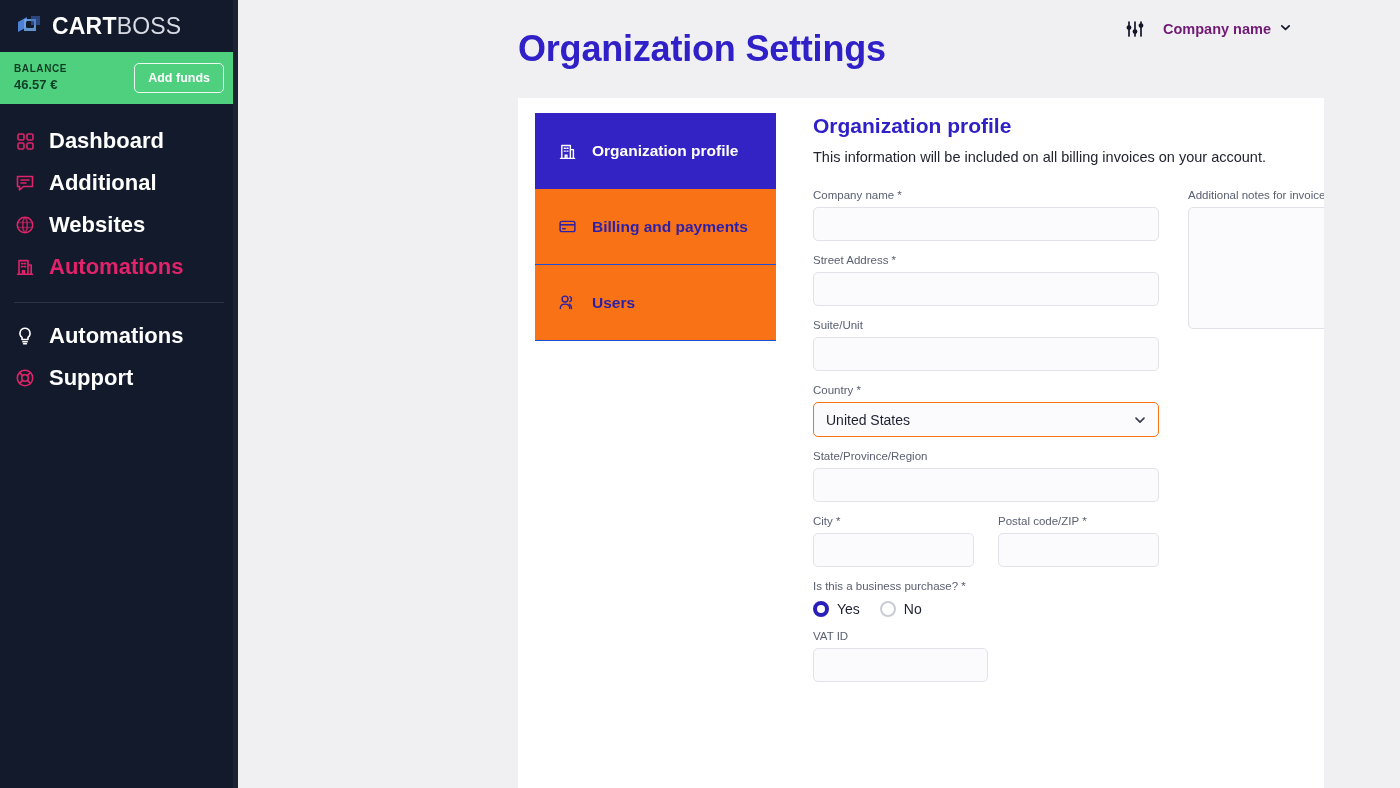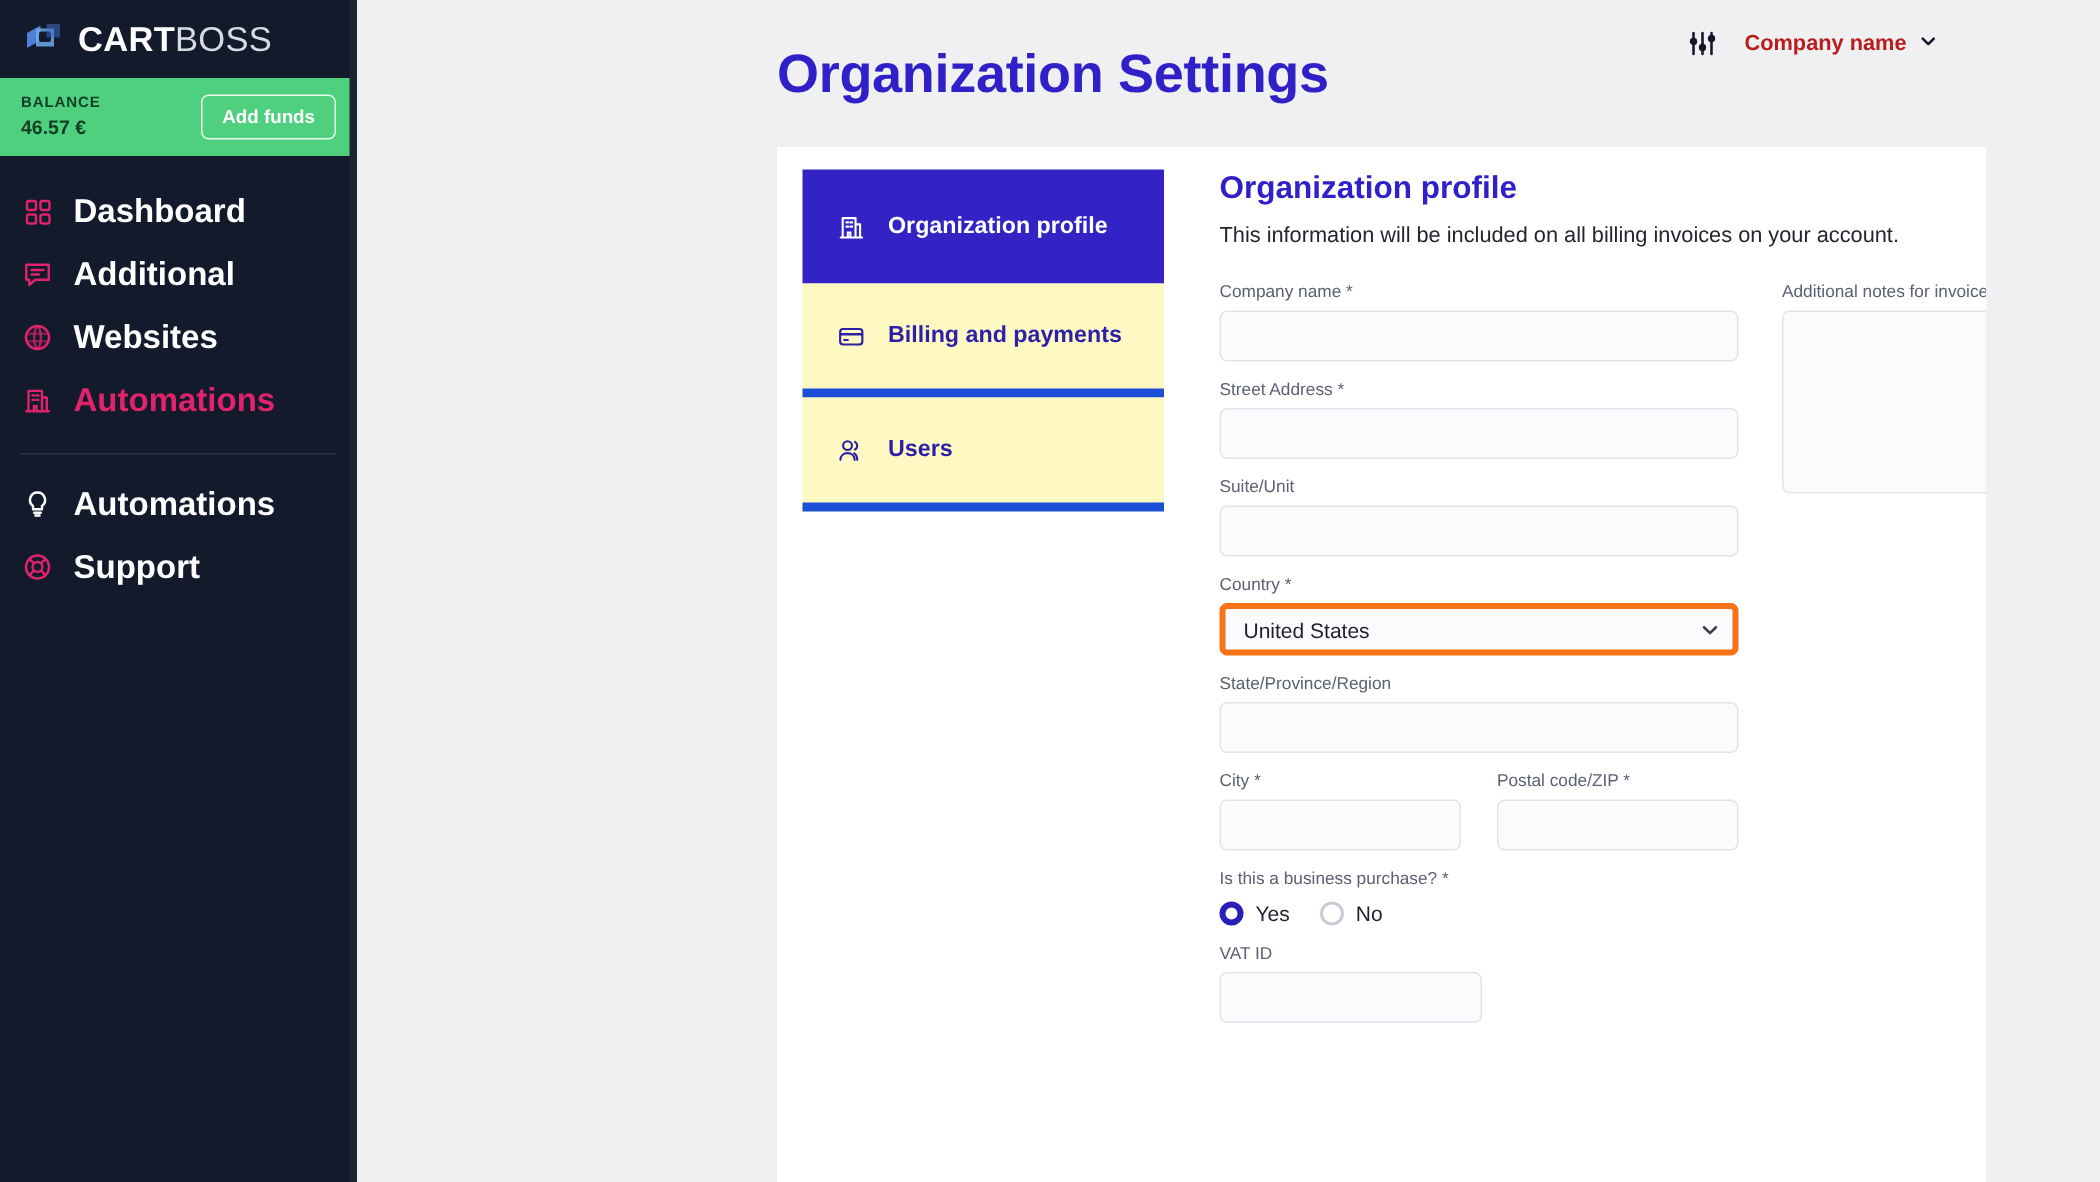--- a/index.html
+++ b/index.html
@@ -58,41 +58,41 @@
 
   
   .main { flex: 1; position: relative; background: #f0eff1; overflow: hidden; }
   .topbar {
     height: 58px; display: flex; align-items: center; justify-content: flex-end;
     padding-right: 32px; gap: 18px;
   }
   .sliders-icon { cursor: pointer; display: flex; }
   .company-sel {
     display: flex; align-items: center; gap: 8px;
-    font-size: 14.5px; font-weight: bold; color: #b91c1c; cursor: pointer; text-align: center;
+    font-size: 14.5px; font-weight: bold; color: #701a75; cursor: pointer; text-align: center;
   }
   .page-title {
     position: absolute; left: 280px; top: 28px;
     font-size: 36px; font-weight: bold; color: #3020c8;
     letter-spacing: -.2px;
   }
 
   .content-card {
     position: absolute; left: 280px; top: 98px;
     width: 1080px; height: 690px; background: #fff;
   }
   .card-inner { display: flex; height: 100%; }
 
   .tabs { width: 258px; flex: 0 0 258px; padding: 15px 0 0 17px; }
   .tab {
     display: flex; align-items: center; gap: 14px;
     height: 76px; padding-left: 22px; cursor: pointer;
-    background: #fef9c3; color: #2c1fa8;
+    background: #f97316; color: #2c1fa8;
     font-size: 15.5px; font-weight: bold;
-    border-bottom: 6px solid #1d4ed8;
+    border-bottom: 1px solid #1d4ed8;
   }
   .tab.active { background: #3322c4; color: #fff; border-bottom: none; }
   .tab-icon { width: 21px; height: 21px; flex: 0 0 21px; display: flex; align-items: center; justify-content: center; }
 
   .form-area { flex: 1; padding: 16px 28px 0 37px; }
   .form-title { font-size: 21px; font-weight: bold; color: #3020c8; margin-bottom: 11px; }
   .form-sub { font-size: 14.5px; color: #23252f; margin-bottom: 24px; }
 
   .cols { display: flex; gap: 29px; }
   .col-left { width: 346px; flex: 0 0 346px; }
@@ -105,21 +105,21 @@
     background: #fbfbfe; font-size: 13.5px; color: #1e2030; padding: 0 12px;
     font-family: "Liberation Sans", sans-serif; outline: none;
   }
   .ftextarea {
     width: 100%; height: 122px; border: 1px solid #e2e3e9; border-radius: 5px;
     background: #fbfbfe; font-size: 13.5px; color: #1e2030; padding: 9px 12px;
     font-family: "Liberation Sans", sans-serif; outline: none; resize: vertical;
   }
   .select-wrap { position: relative; }
   .fselect {
-    width: 100%; height: 35px; border: 4px solid #f97316; border-radius: 5px;
+    width: 100%; height: 35px; border: 1px solid #f97316; border-radius: 5px;
     background: #fbfbfe; font-size: 14px; color: #1e2030; padding: 0 34px 0 12px;
     font-family: "Liberation Sans", sans-serif; outline: none;
     appearance: none; -webkit-appearance: none; cursor: pointer;
   }
   .sel-chev { position: absolute; right: 12px; top: 11px; pointer-events: none; }
 
   .row2 { display: flex; gap: 24px; justify-content: flex-end; }
   .row2 > div { flex: 1; }
 
   .radio-row { display: flex; align-items: center; gap: 20px; margin-top: 9px; margin-bottom: 4px; }

